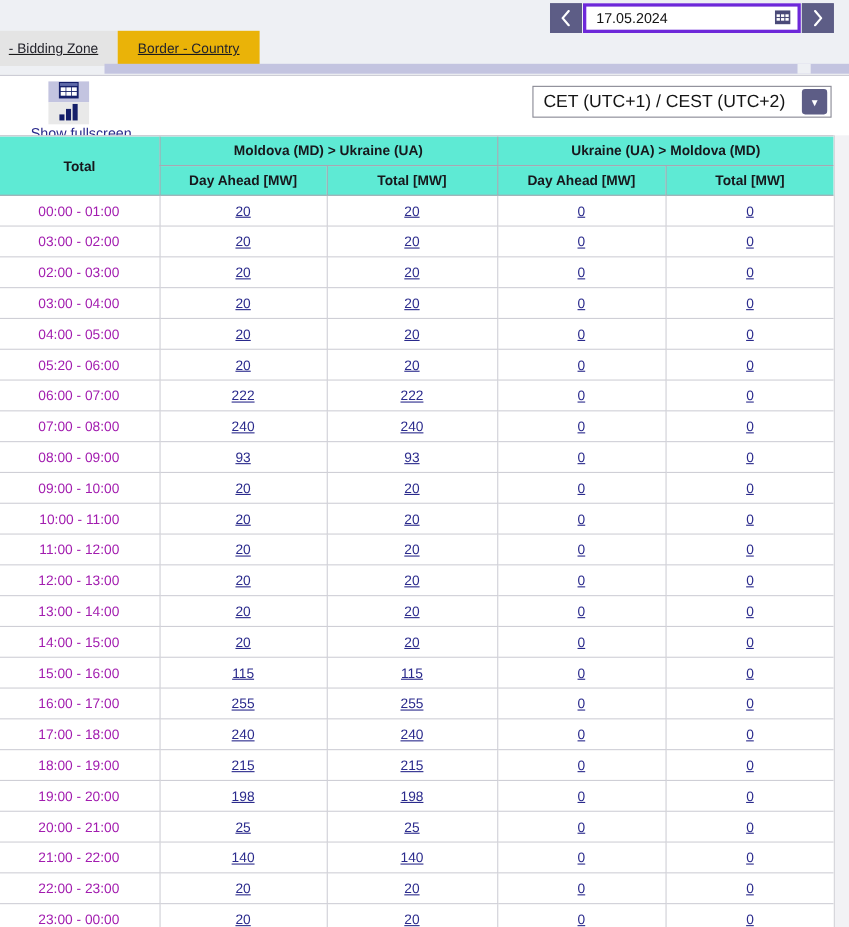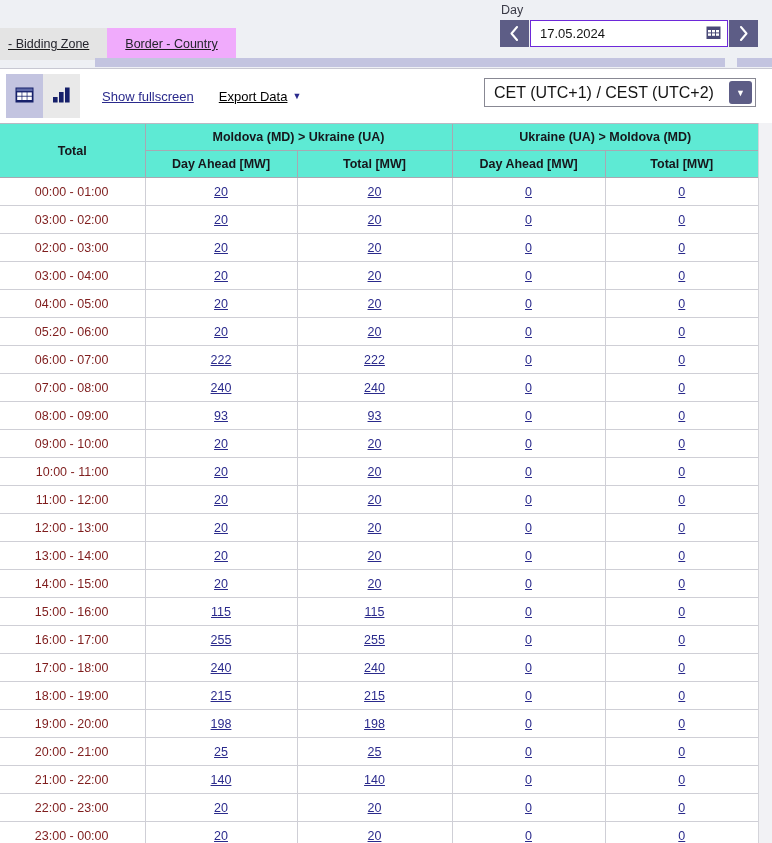--- a/index.html
+++ b/index.html
@@ -43,21 +43,21 @@
     font-size: 12.5px;
     color: #24242c;
     white-space: nowrap;
     cursor: pointer;
   }
   .tab.inactive {
     background: #e4e4e4;
     margin-left: -10px;
   }
   .tab.active {
-    background: #f0abfc;
+    background: #eab308;
   }
   #tab-underline {
     position: absolute;
     left: 95px;
     top: 58px;
     width: 677px;
     height: 9px;
     background: #c3c4e0;
   }
   #tab-underline-gap {
@@ -96,21 +96,21 @@
     font-size: 15px;
     font-weight: bold;
     cursor: pointer;
     user-select: none;
     border: 1px solid #5d5d86;
     box-sizing: border-box;
   }
   #date-box {
     width: 198px;
     background: #ffffff;
-    border: 1px solid #6d28d9;
+    border: 3px solid #6d28d9;
     box-sizing: border-box;
     display: flex;
     align-items: center;
     justify-content: space-between;
     padding: 0 6px 0 9px;
     margin: 0 1px;
   }
   #date-value {
     font-size: 13px;
     color: #141414;
@@ -124,20 +124,21 @@
     height: 55px;
     background: #ffffff;
     border-top: 1px solid #c8c8d2;
   }
   #toolbar-inner {
     position: absolute;
     left: 6px; top: 5px;
     display: flex;
     align-items: center;
     height: 44px;
+    flex-direction: column;
   }
   .view-btn {
     width: 37px;
     height: 44px;
     display: flex;
     align-items: center;
     justify-content: center;
     cursor: pointer;
   }
   .view-btn.sel { background: #c3c4e0; }
@@ -231,21 +232,21 @@
     font-size: 12.5px;
     text-align: center;
     height: 27px;
     border-bottom: 1px solid #cfcfd6;
     border-right: 1px solid #cfcfd6;
     padding: 0;
     color: #1a1a1a;
   }
   td.last { border-right: none; }
   td.time-cell {
-    color: #7f1d1d;
+    color: #a21caf;
     text-align: right;
     padding-right: 36px;
     font-size: 12.5px;
   }
   td a {
     color: #2a2a8c;
     text-decoration: underline;
     font-size: 12.5px;
   }
   #scroll-rail {
@@ -268,21 +269,20 @@
       <span>- Bidding Zone</span>
     </div>
     <div class="tab active">
       <span>Border - Country</span>
     </div>
   </div>
   <div id="tab-underline"></div>
   <div id="tab-underline-gap"></div>
 
   <div id="day-picker">
-    <div id="day-label">Day</div>
     <div id="day-controls">
 
       <div class="nav-btn">
         <svg width="9" height="15" viewBox="0 0 9 15">
           <path d="M7 1 L1.5 7.5 L7 14" stroke="#ffffff" stroke-width="2" fill="none" stroke-linecap="round" stroke-linejoin="round"></path>
         </svg>
       </div>
 
       <div id="date-box">
         <span id="date-value">17.05.2024</span>

